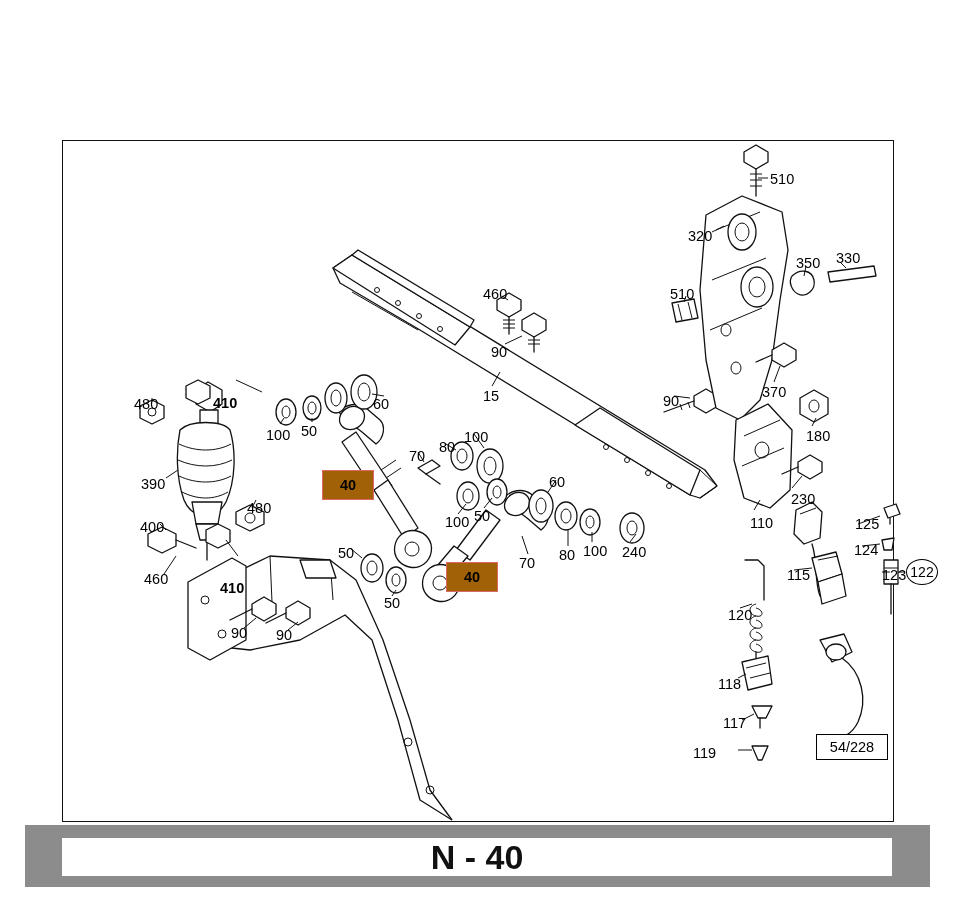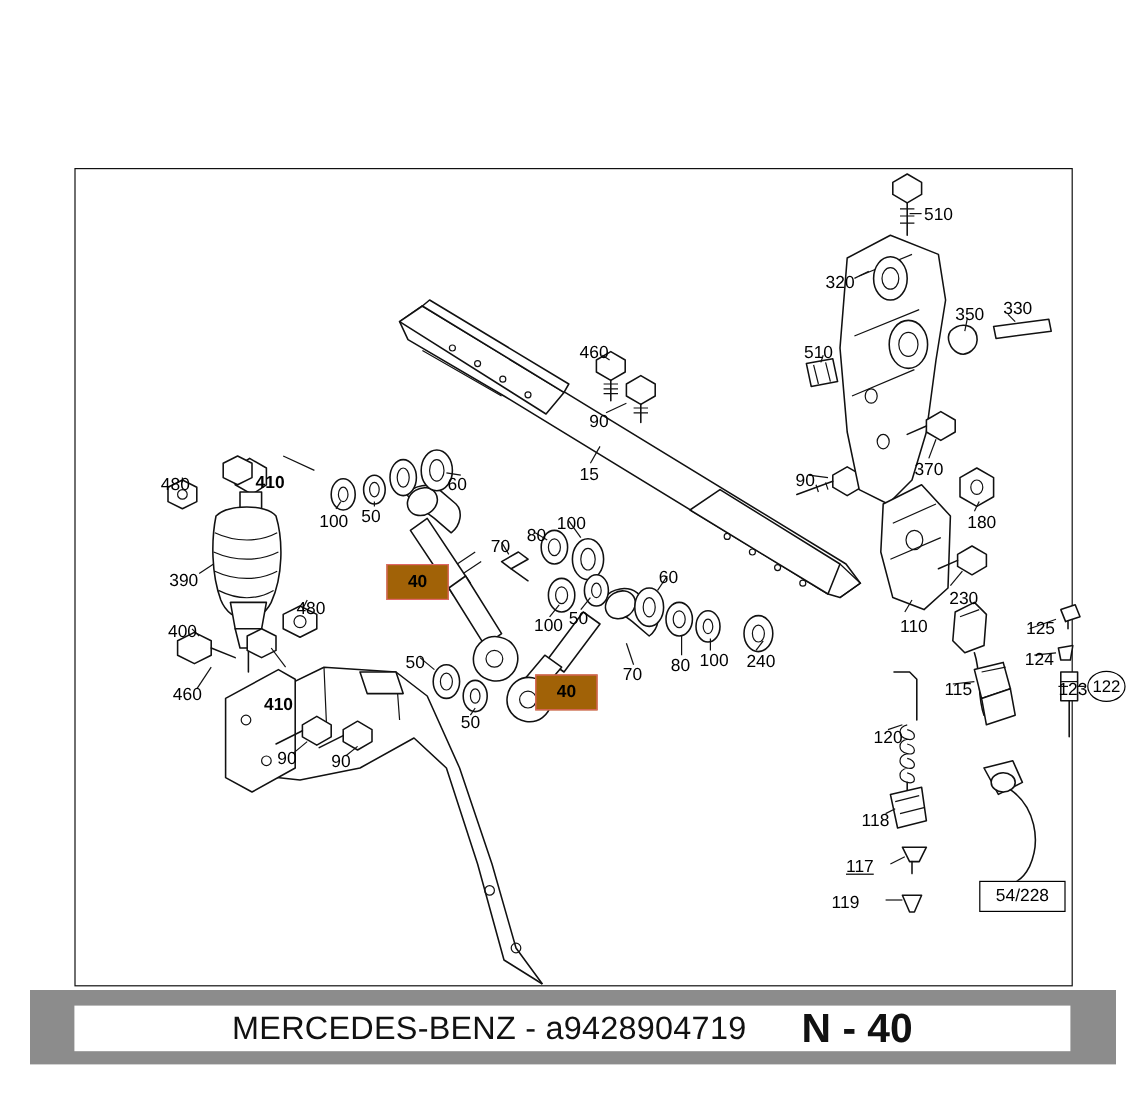--- a/index.html
+++ b/index.html
@@ -305,33 +305,32 @@
   <div class="lbl" style="left:519px;top:556px;">70</div>
   <div class="lbl b" style="left:220px;top:553px;">410</div>
   <div class="lbl" style="left:144px;top:572px;">460</div>
   <div class="lbl" style="left:882px;top:568px;">123</div>
   <div class="lbl" style="left:787px;top:568px;">115</div>
   <div class="lbl" style="left:384px;top:596px;">50</div>
   <div class="lbl" style="left:728px;top:608px;">120</div>
   <div class="lbl" style="left:231px;top:626px;">90</div>
   <div class="lbl" style="left:276px;top:628px;">90</div>
   <div class="lbl" style="left:718px;top:656px;margin-top:21px;">118</div>
-  <div class="lbl" style="left:705px;top:716px;text-decoration:underline;">117</div>
+  <div class="lbl" style="left:723px;top:716px;">117</div>
   <div class="lbl" style="left:693px;top:746px;">119</div>
 
   <div class="hl" style="left:322px;top:470px;width:50px;height:28px;">
     <span>40</span>
   </div>
   <div class="hl" style="left:446px;top:562px;width:50px;height:28px;">
     <span>40</span>
   </div>
 
   <div class="boxed" style="left:816px;top:734px;width:62px;height:22px;">54/228</div>
 
   <div class="circled" style="left:906px;top:559px;">122</div>
 
   <div class="footer"></div>
   <div class="footer-inner">
-    <div class="footer-text">MERCEDES-BENZ - a9428904719</div>
     <div class="footer-code">N - 40</div>
   </div>
 
 </div>
 
 </body></html>

